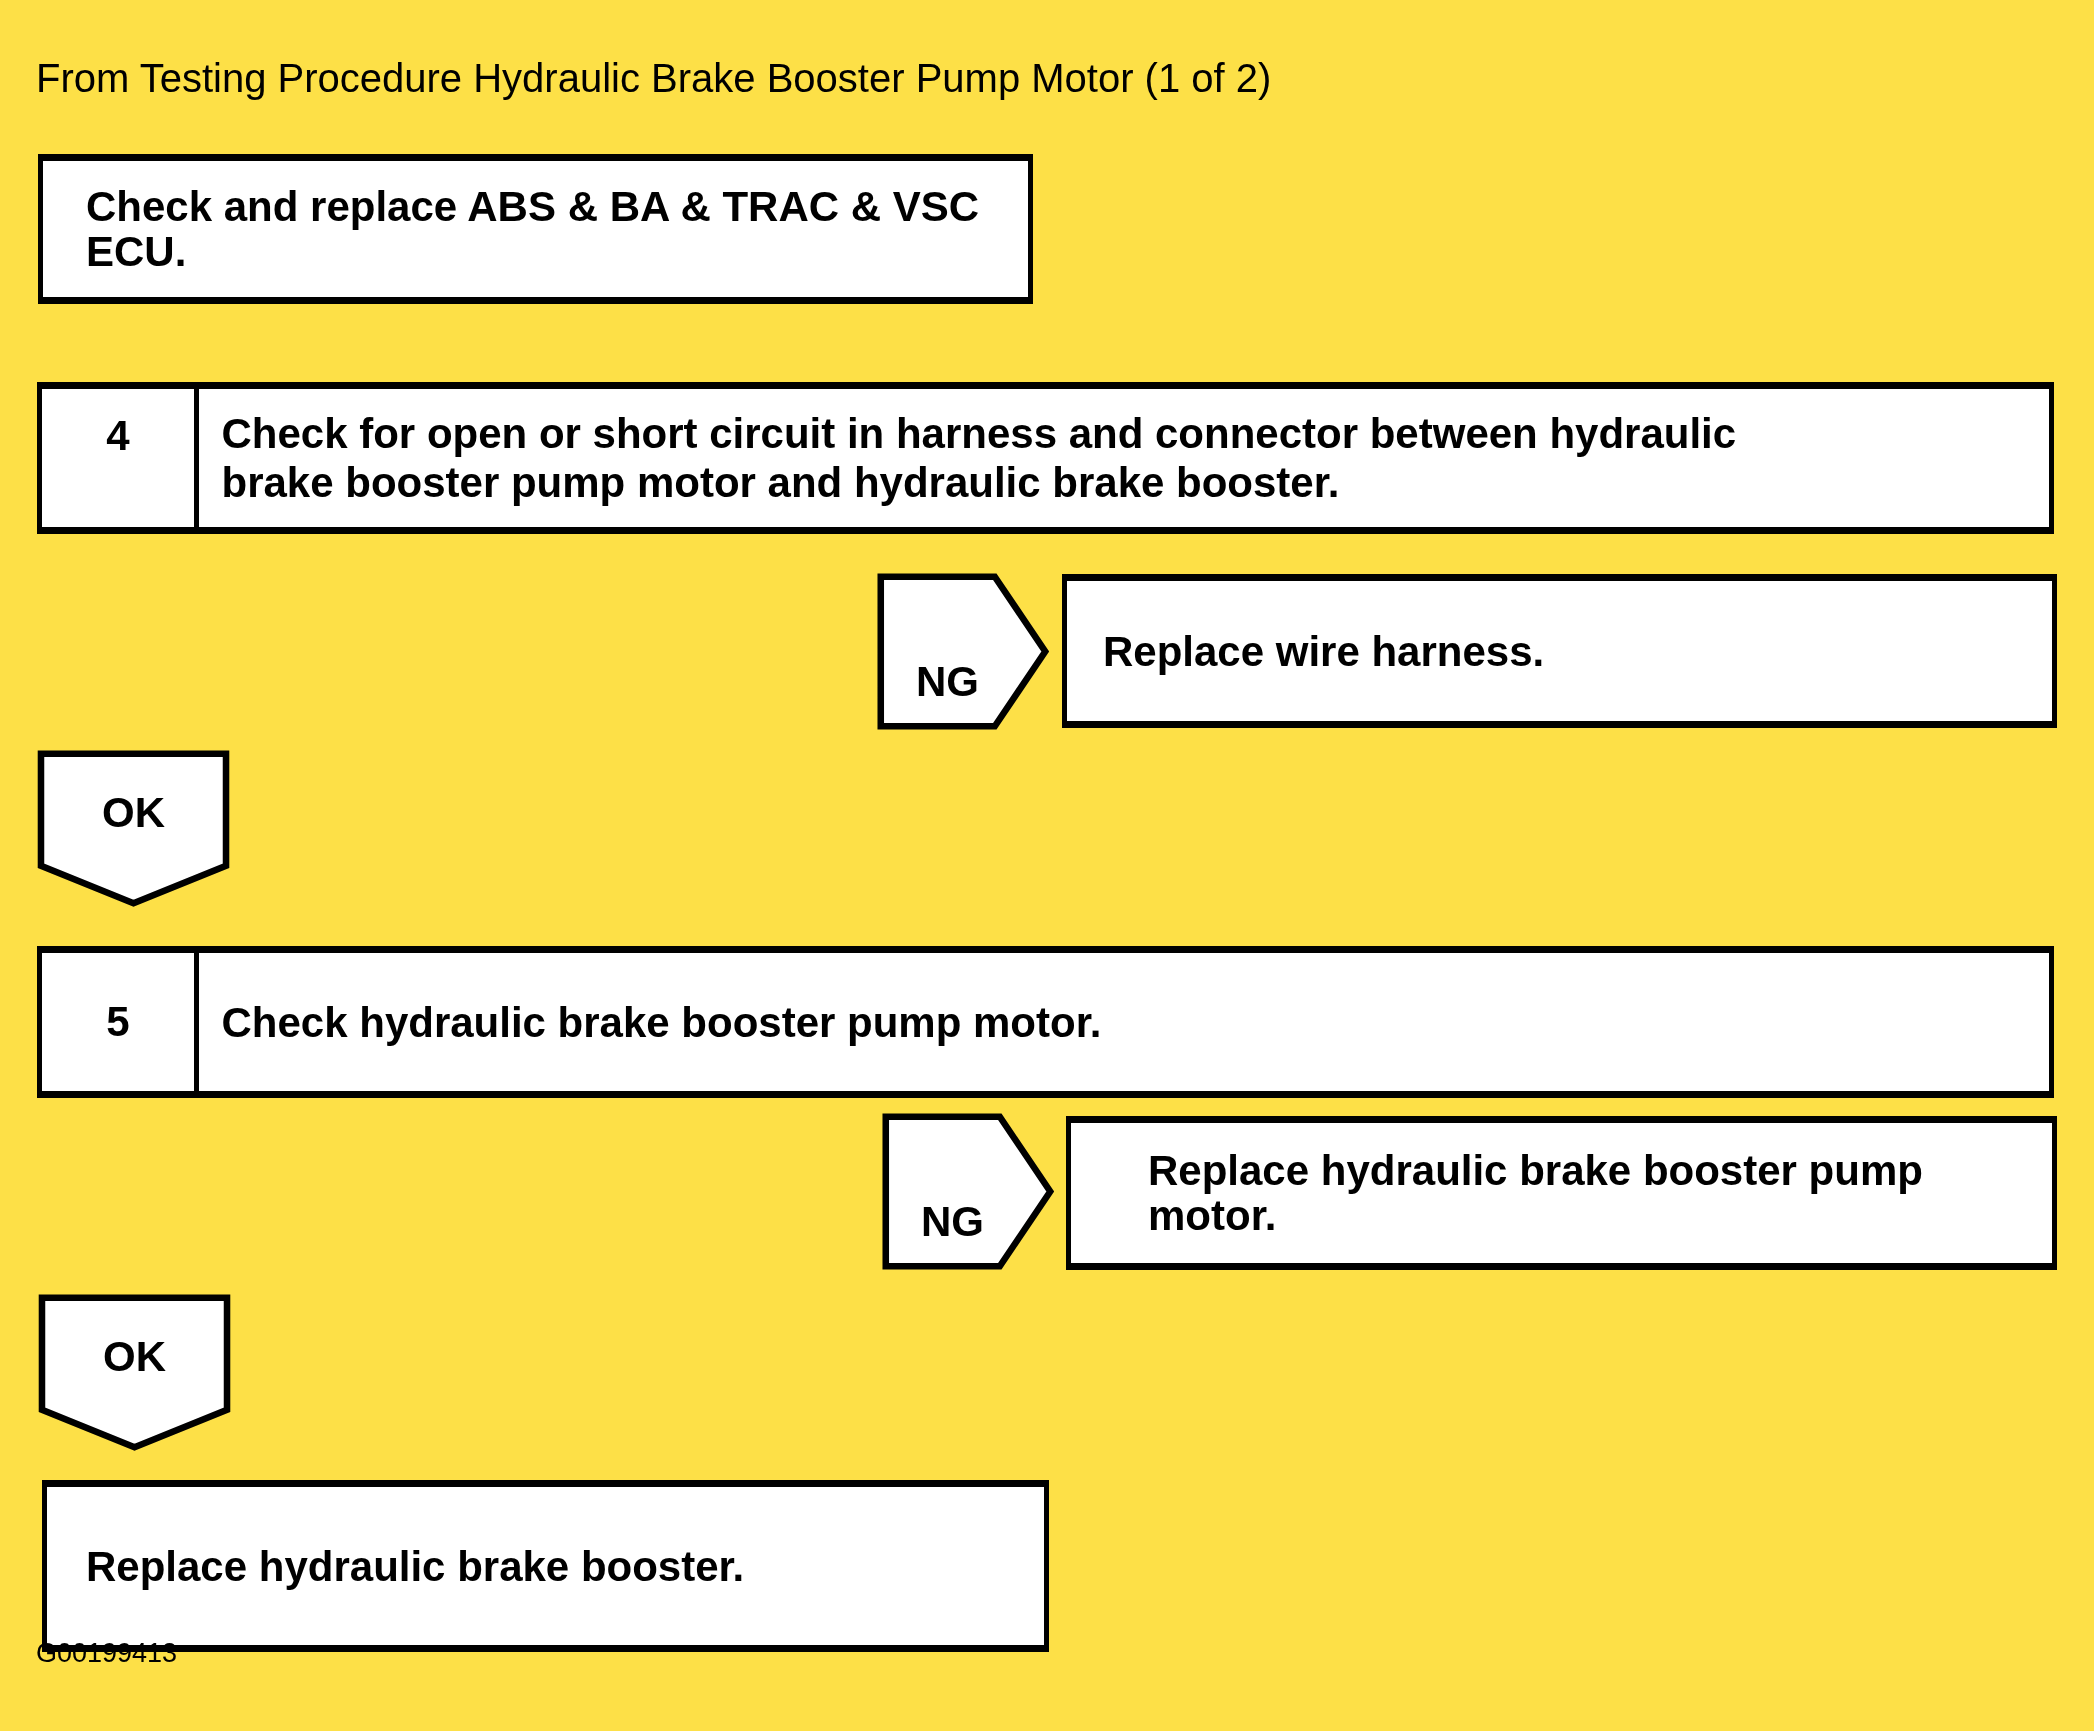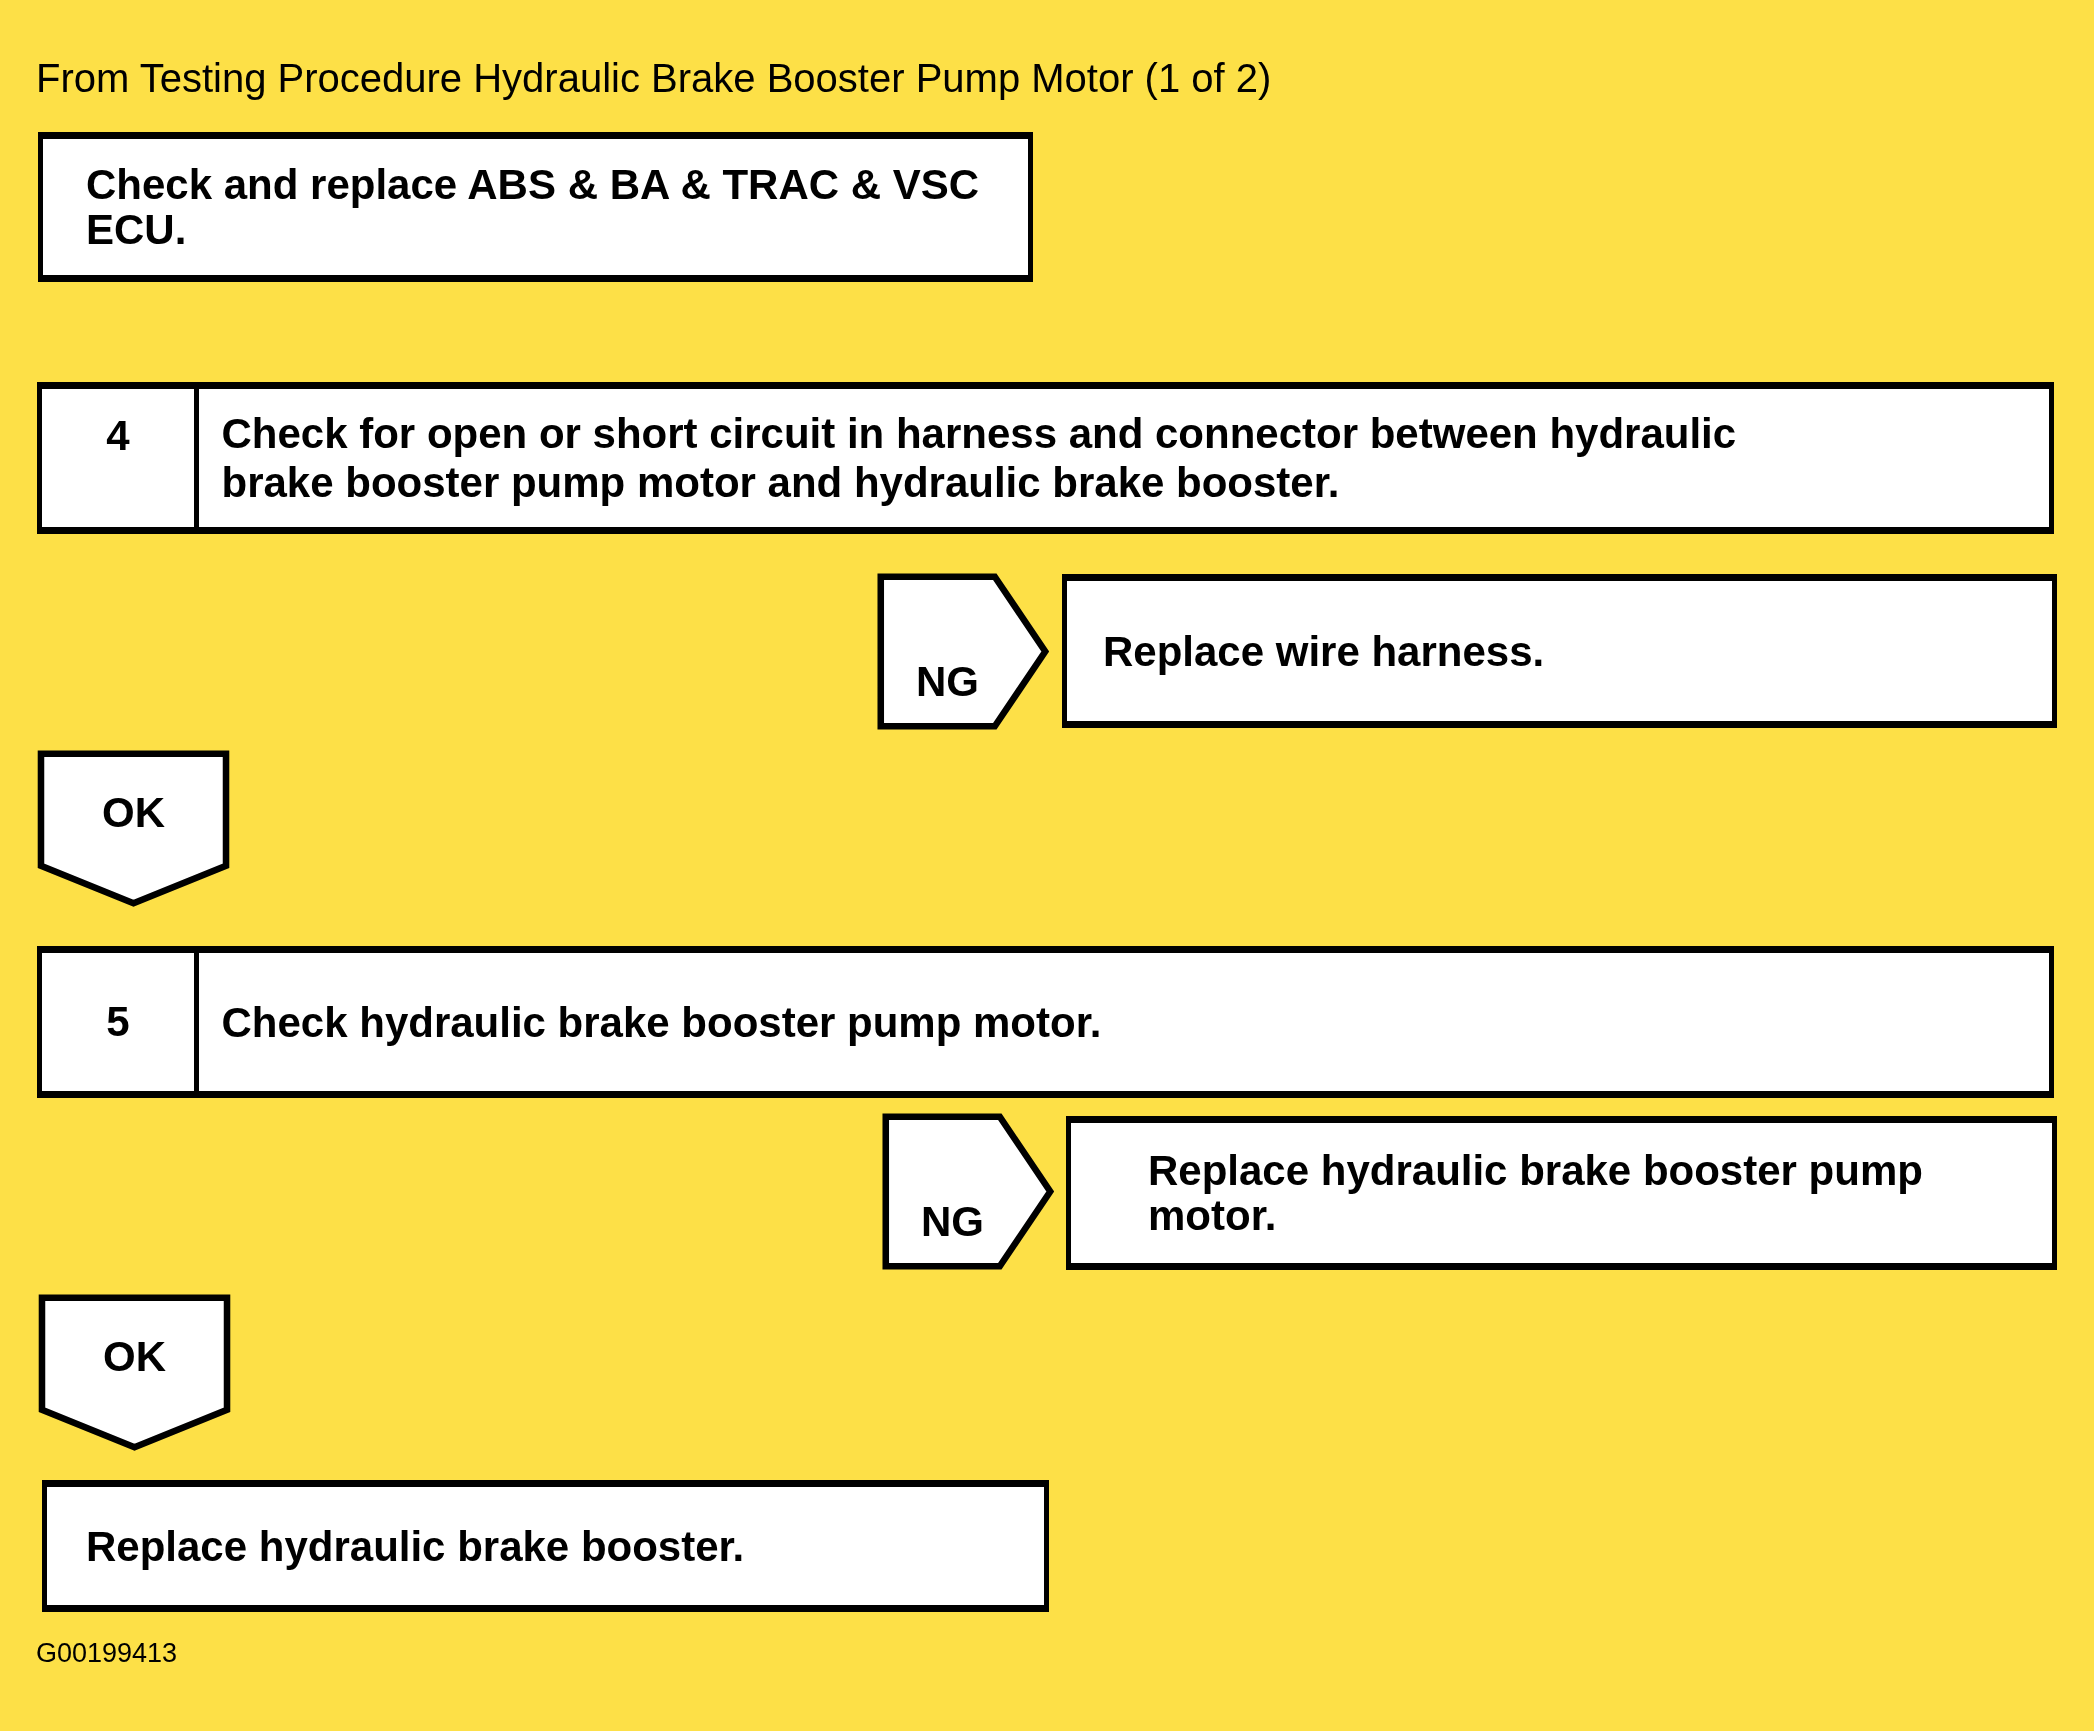--- a/index.html
+++ b/index.html
@@ -35,21 +35,21 @@
     display: flex;
     flex-direction: column;
     justify-content: center;
   }
   .box-text {
     font-size: 42px;
     font-weight: 700;
     line-height: 45px;
     white-space: pre-line;
   }
-  .start-box { left: 38px; top: 132px; width: 995px; height: 150px; }
+  .start-box { left: 38px; top: 154px; width: 995px; height: 150px; }
   .start-box .box-text { padding-left: 43px; }
 
   .step-row {
     position: absolute;
     box-sizing: border-box;
     border: 5.6px solid #000000;
     border-top-width: 7.5px;
     border-bottom-width: 7.5px;
     background: #ffffff;
     display: flex;
@@ -101,21 +101,21 @@
   .ng-label { left: 0; top: 10px; width: 141px; height: 100%; margin-top: 20px; }
   .ok-1 { left: 37px; top: 750px; width: 193px; height: 157px; }
   .ok-2 { left: 38px; top: 1294px; width: 193px; height: 157px; }
   .ok-label { left: 0; top: 7.5px; width: 100%; height: 111px; }
 
   .result-box-1 { left: 1062px; top: 574px; width: 995px; height: 154px; }
   .result-box-1 .box-text { padding-left: 36px; }
   .result-box-2 { left: 1066px; top: 1116px; width: 991px; height: 154px; }
   .result-box-2 .box-text { padding-left: 37px; margin-left: 40px; }
 
-  .end-box { left: 42px; top: 1480px; width: 1007px; height: 132px; }
+  .end-box { left: 42px; top: 1480px; width: 1007px; height: 172px; }
   .end-box .box-text { padding-left: 39px; }
 
   .figure-id {
     position: absolute;
     left: 36px;
     top: 1638px;
     font-size: 27px;
     font-weight: 400;
   }
 </style>

